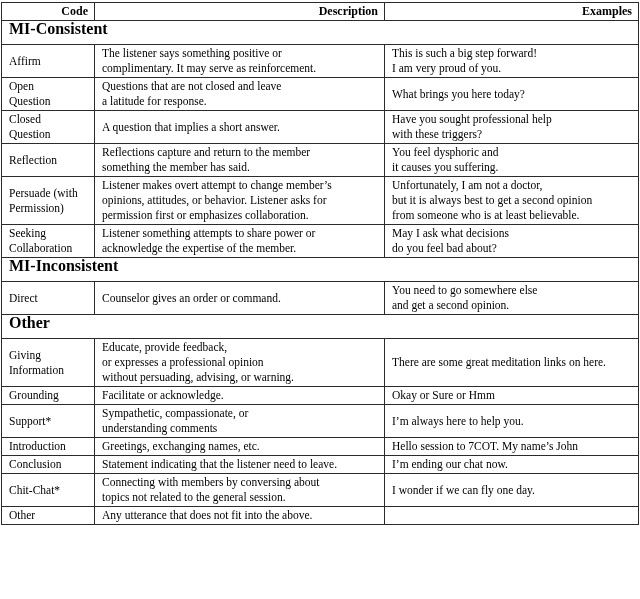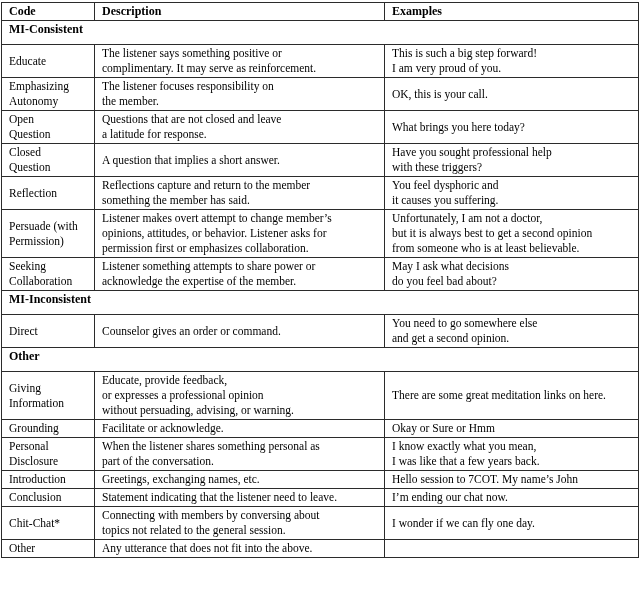--- a/index.html
+++ b/index.html
@@ -35,24 +35,25 @@
     padding: 1px 6px 1px 7px;
     vertical-align: middle;
     text-align: left;
     white-space: pre-line;
     overflow: hidden;
   }
   table.miti th {
     font-weight: bold;
     font-size: 12px;
     line-height: 15px;
+    text-align: right;
   }
   tr.section-row td {
     font-weight: bold;
-    font-size: 12px;
+    font-size: 16px;
     line-height: 14px;
     padding-top: 1px;
     padding-bottom: 8px;
   }
   td.example-cell {
   }
 </style>
 </head>
 <body>
 
@@ -69,32 +70,25 @@
         <th>Description</th>
         <th>Examples</th>
       </tr>
     </thead>
     <tbody>
 
       <tr class="section-row">
         <td colspan="3">MI-Consistent</td>
       </tr>
       <tr>
-        <td class="code-cell">Educate</td>
+        <td class="code-cell">Affirm</td>
         <td class="desc-cell">The listener says something positive or
 complimentary. It may serve as reinforcement.</td>
         <td class="example-cell">This is such a big step forward!
 I am very proud of you.</td>
-      </tr>
-      <tr>
-        <td class="code-cell">Emphasizing
-Autonomy</td>
-        <td class="desc-cell">The listener focuses responsibility on
-the member.</td>
-        <td class="example-cell">OK, this is your call.</td>
       </tr>
       <tr>
         <td class="code-cell">Open
 Question</td>
         <td class="desc-cell">Questions that are not closed and leave
 a latitude for response.</td>
         <td class="example-cell">What brings you here today?</td>
       </tr>
       <tr>
         <td class="code-cell">Closed
@@ -149,26 +143,24 @@
 or expresses a professional opinion
 without persuading, advising, or warning.</td>
         <td class="example-cell">There are some great meditation links on here.</td>
       </tr>
       <tr>
         <td class="code-cell">Grounding</td>
         <td class="desc-cell">Facilitate or acknowledge.</td>
         <td class="example-cell">Okay or Sure or Hmm</td>
       </tr>
       <tr>
-        <td class="code-cell">Personal
-Disclosure</td>
-        <td class="desc-cell">When the listener shares something personal as
-part of the conversation.</td>
-        <td class="example-cell">I know exactly what you mean,
-I was like that a few years back.</td>
+        <td class="code-cell">Support*</td>
+        <td class="desc-cell">Sympathetic, compassionate, or
+understanding comments</td>
+        <td class="example-cell">I’m always here to help you.</td>
       </tr>
       <tr>
         <td class="code-cell">Introduction</td>
         <td class="desc-cell">Greetings, exchanging names, etc.</td>
         <td class="example-cell">Hello session to 7COT. My name’s John</td>
       </tr>
       <tr>
         <td class="code-cell">Conclusion</td>
         <td class="desc-cell">Statement indicating that the listener need to leave.</td>
         <td class="example-cell">I’m ending our chat now.</td>

